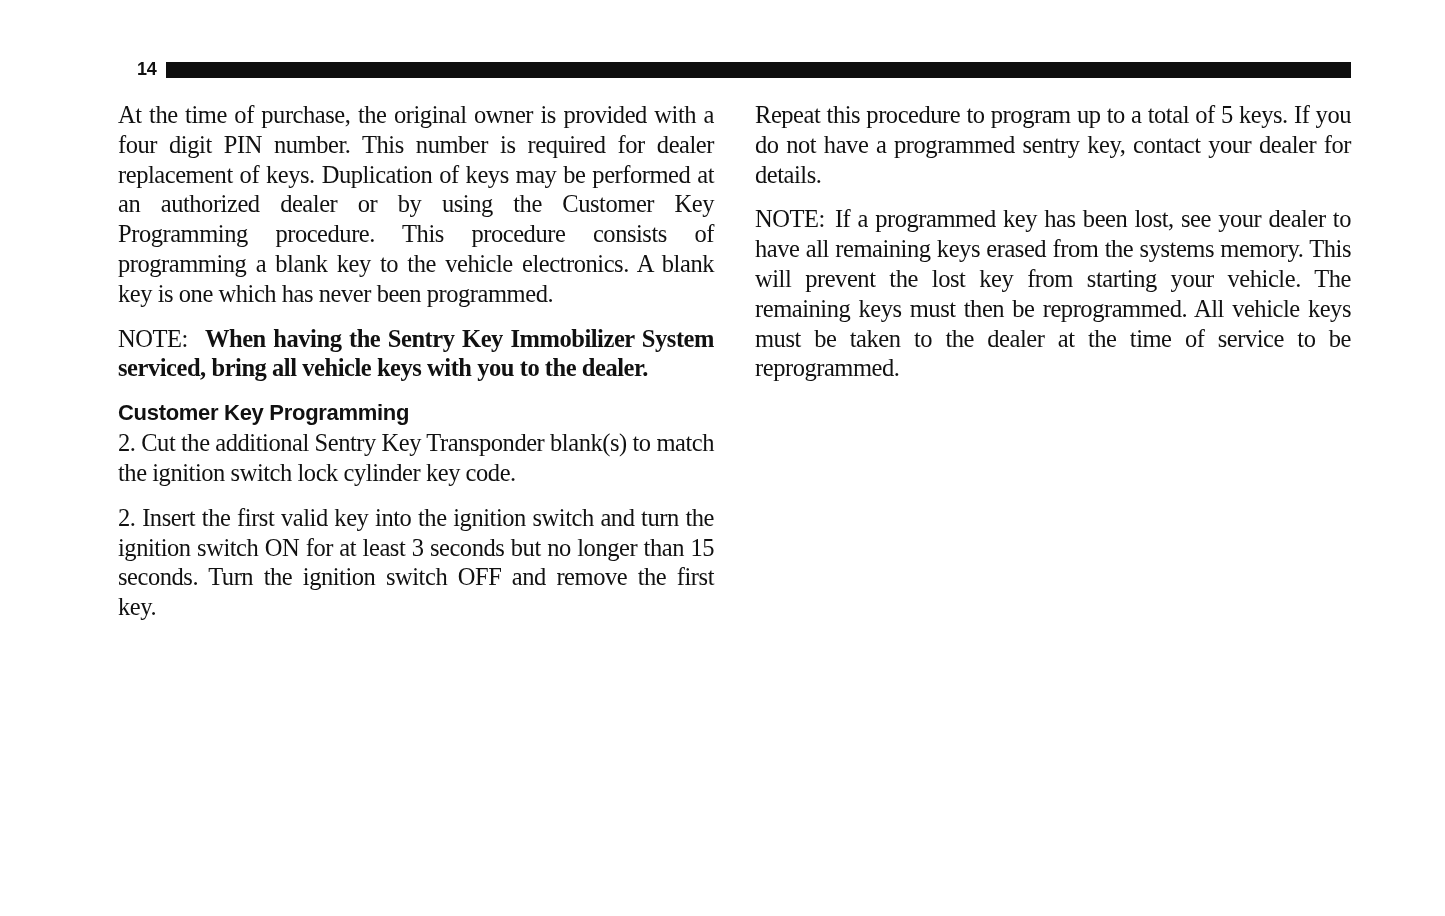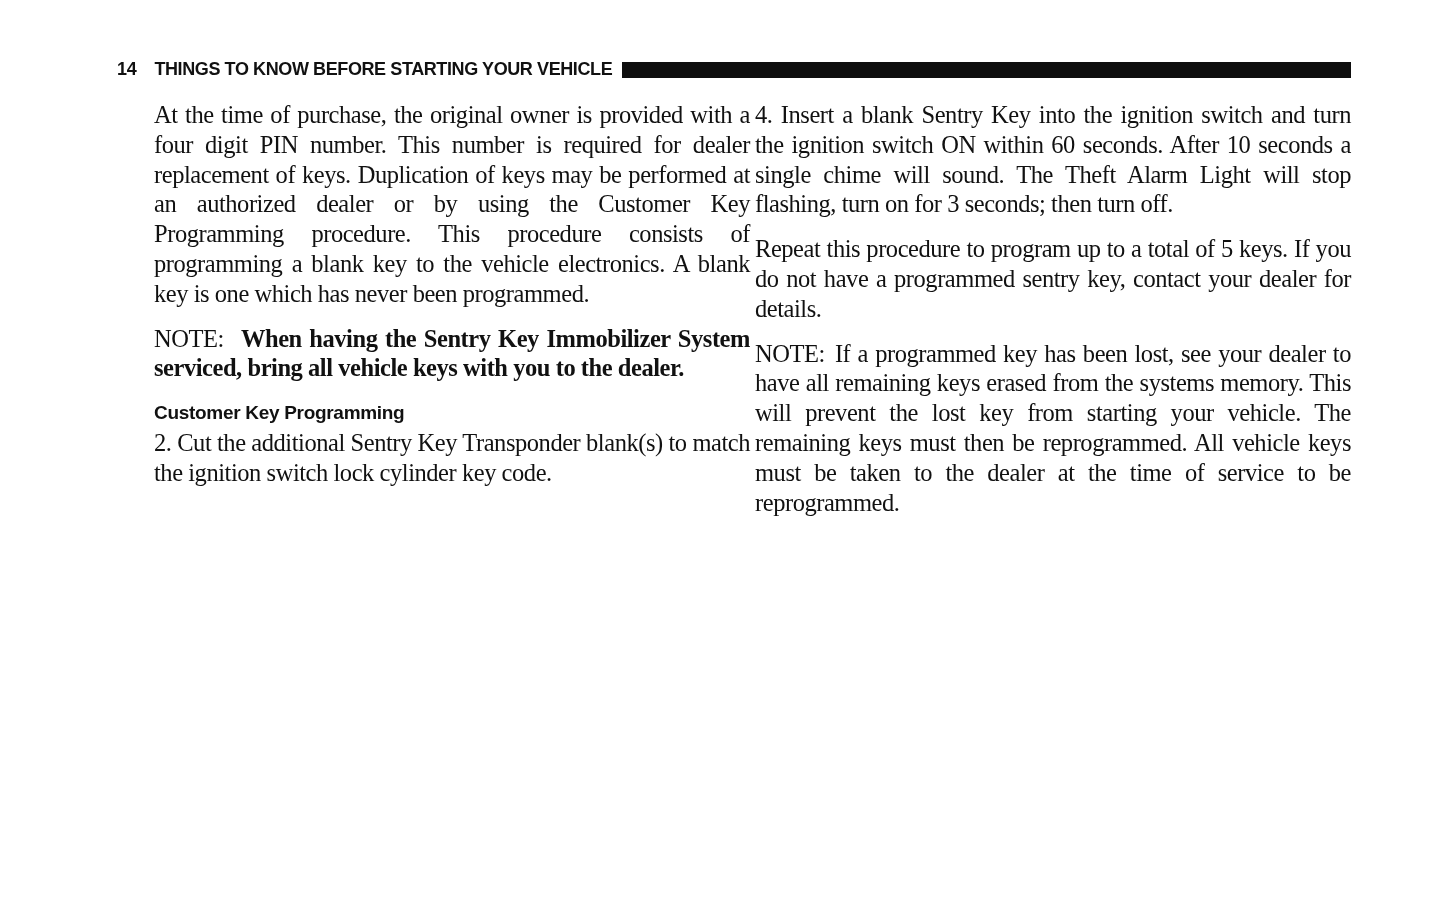--- a/index.html
+++ b/index.html
@@ -1,41 +1,40 @@
 <!DOCTYPE html>
 <html><head>
 <meta charset="utf-8">
 <style>
   html, body { margin: 0; padding: 0; background: #ffffff; }
   body { width: 1445px; height: 916px; position: relative; overflow: hidden; color: #111111; }
   .header { position: absolute; left: 117px; top: 58px; width: 1234px; height: 22px; display: flex; align-items: center; }
-  .header .pg { font-family: "Liberation Sans", sans-serif; font-weight: bold; font-size: 18px; letter-spacing: -0.3px; }
+  .header .pg { font-family: "Liberation Sans", sans-serif; font-weight: bold; font-size: 18px; letter-spacing: -0.3px; margin-left: 20px; }
   .header .title { font-family: "Liberation Sans", sans-serif; font-weight: bold; font-size: 18px; margin-left: 18px; letter-spacing: -0.4px; white-space: nowrap; }
   .header .rule { flex: 1; height: 16px; background: #0e0e0e; margin-left: 10px; margin-top: 1px; }
   .col { position: absolute; top: 100px; width: 596px; font-family: "Liberation Serif", serif; font-size: 24.5px; line-height: 29.8px; letter-spacing: -0.45px; }
-  .col.left { left: 118px; margin-left: 36px; }
+  .col.left { left: 118px; }
   .col.right { left: 755px; }
   .col p { margin: 0 0 15px 0; text-align: justify; }
   .bold { font-weight: bold; }
-  h3 { font-family: "Liberation Sans", sans-serif; font-weight: bold; font-size: 19px; margin: 0; line-height: 30px; letter-spacing: -0.3px; }
+  h3 { font-family: "Liberation Sans", sans-serif; font-weight: bold; font-size: 22px; margin: 0; line-height: 30px; letter-spacing: -0.3px; }
   .note-label { font-weight: normal; margin-right: 10px; }
 </style>
 </head>
 <body>
 
 <div class="header">
   <span class="pg">14</span>
-  <span class="title">THINGS TO KNOW BEFORE STARTING YOUR VEHICLE</span>
   <div class="rule"></div>
 </div>
 
 <div class="col left">
   <p>At the time of purchase, the original owner is provided with a four digit PIN number. This number is required for dealer replacement of keys. Duplication of keys may be performed at an authorized dealer or by using the Customer Key Programming procedure. This procedure consists of programming a blank key to the vehicle electronics. A blank key is one which has never been programmed.</p>
   <p class="bold"><span class="note-label">NOTE:</span> <span>When having the Sentry Key Immobilizer System serviced, bring all vehicle keys with you to the dealer.</span></p>
   <h3>Customer Key Programming</h3>
   <p>2. Cut the additional Sentry Key Transponder blank(s) to match the ignition switch lock cylinder key code.</p>
+  <p>2. Insert the first valid key into the ignition switch and turn the ignition switch ON for at least 3 seconds but no longer than 15 seconds. Turn the ignition switch OFF and remove the first key.</p>
 </div>
 
 <div class="col right">
-  <p>4. Insert a blank Sentry Key into the ignition switch and turn the ignition switch ON within 60 seconds. After 10 seconds a single chime will sound. The Theft Alarm Light will stop flashing, turn on for 3 seconds; then turn off.</p>
   <p>Repeat this procedure to program up to a total of 5 keys. If you do not have a programmed sentry key, contact your dealer for details.</p>
   <p><span class="note-label">NOTE:</span><span>If a programmed key has been lost, see your dealer to have all remaining keys erased from the systems memory. This will prevent the lost key from starting your vehicle. The remaining keys must then be reprogrammed. All vehicle keys must be taken to the dealer at the time of service to be reprogrammed.</span></p>
 </div>
 
 </body></html>

